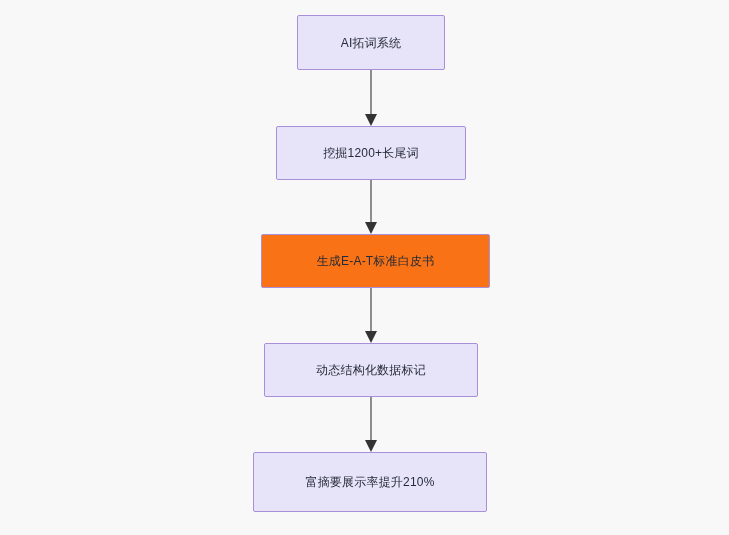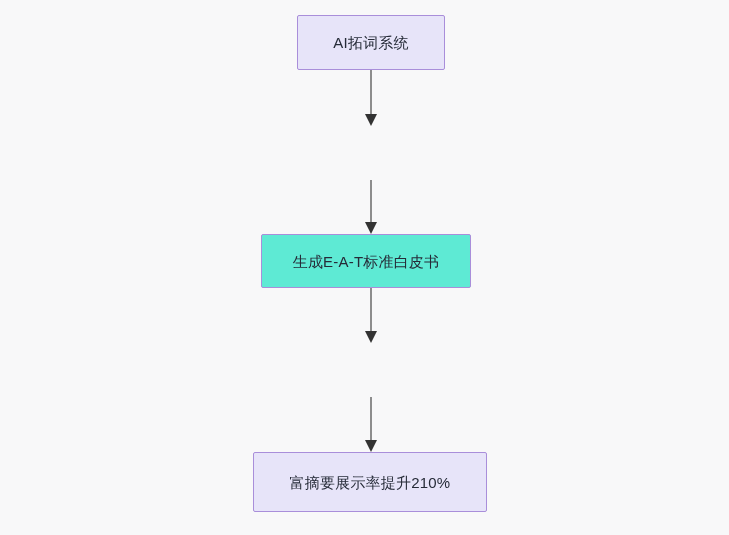--- a/index.html
+++ b/index.html
@@ -21,21 +21,21 @@
   .node {
     position: absolute;
     box-sizing: border-box;
     background: #e7e4f9;
     border: 1.4px solid #a98eda;
     border-radius: 2px;
     display: flex;
     align-items: center;
     justify-content: center;
     color: #262b38;
-    font-size: 15px;
+    font-size: 12px;
     line-height: 1;
     letter-spacing: 0.2px;
     white-space: nowrap;
   }
   .node-label {
     display: block;
   }
   .edge {
     position: absolute;
     left: 0;
@@ -74,23 +74,29 @@
     <g>
       <line class="edge-line" x1="371" y1="397" x2="371" y2="444" stroke="#8d8d8d"></line>
       <polygon class="edge-head" points="371,452 365,440 377,440" fill="#333333"></polygon>
     </g>
   </svg>
 
   <div class="node" id="node-1" style="left: 297px; top: 15px; width: 148px; height: 55px; background: rgb(231, 228, 249); border-color: rgb(169, 142, 218); color: rgb(38, 43, 56);">
     <span class="node-label">AI拓词系统</span>
   </div>
 
+  <div class="node" id="node-2" style="left: 276px; top: 126px; width: 190px; height: 54px; background: rgb(231, 228, 249); border-color: rgb(169, 142, 218); color: rgb(38, 43, 56);">
+    <span class="node-label">挖掘1200+长尾词</span>
+  </div>
 
-  <div class="node" id="node-3" style="left: 261px; top: 234px; width: 210px; height: 54px; background: #5eead4; border-color: rgb(169, 142, 218); color: rgb(38, 43, 56);">
+  <div class="node" id="node-3" style="left: 261px; top: 234px; width: 229px; height: 54px; background: #f97316; border-color: rgb(169, 142, 218); color: rgb(38, 43, 56);">
     <span class="node-label">生成E-A-T标准白皮书</span>
   </div>
 
+  <div class="node" id="node-4" style="left: 264px; top: 343px; width: 214px; height: 54px; background: rgb(231, 228, 249); border-color: rgb(169, 142, 218); color: rgb(38, 43, 56);">
+    <span class="node-label">动态结构化数据标记</span>
+  </div>
 
   <div class="node" id="node-5" style="left: 253px; top: 452px; width: 234px; height: 60px; background: rgb(231, 228, 249); border-color: rgb(169, 142, 218); color: rgb(38, 43, 56);">
     <span class="node-label">富摘要展示率提升210%</span>
   </div>
 
 </div>
 
 </body></html>

